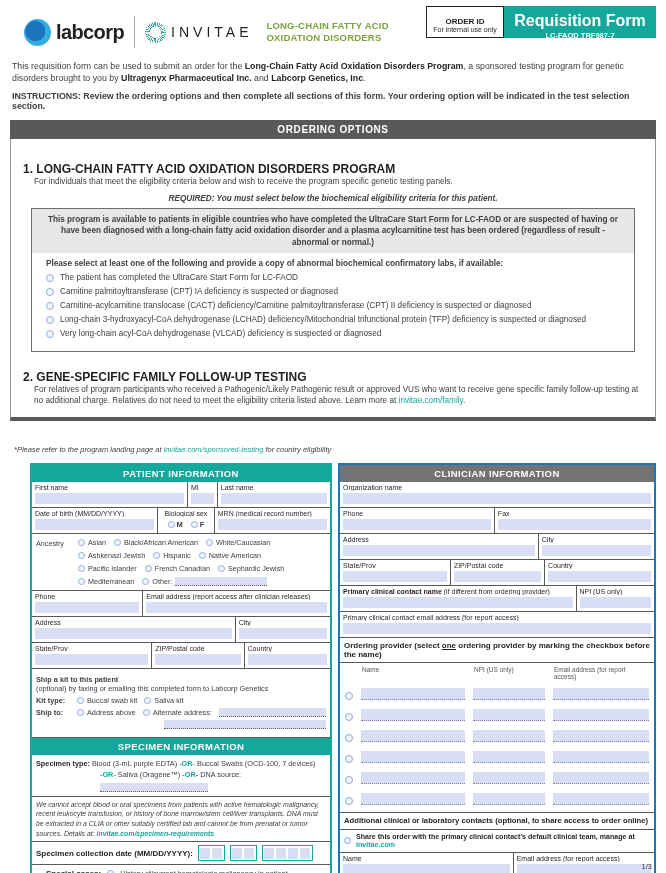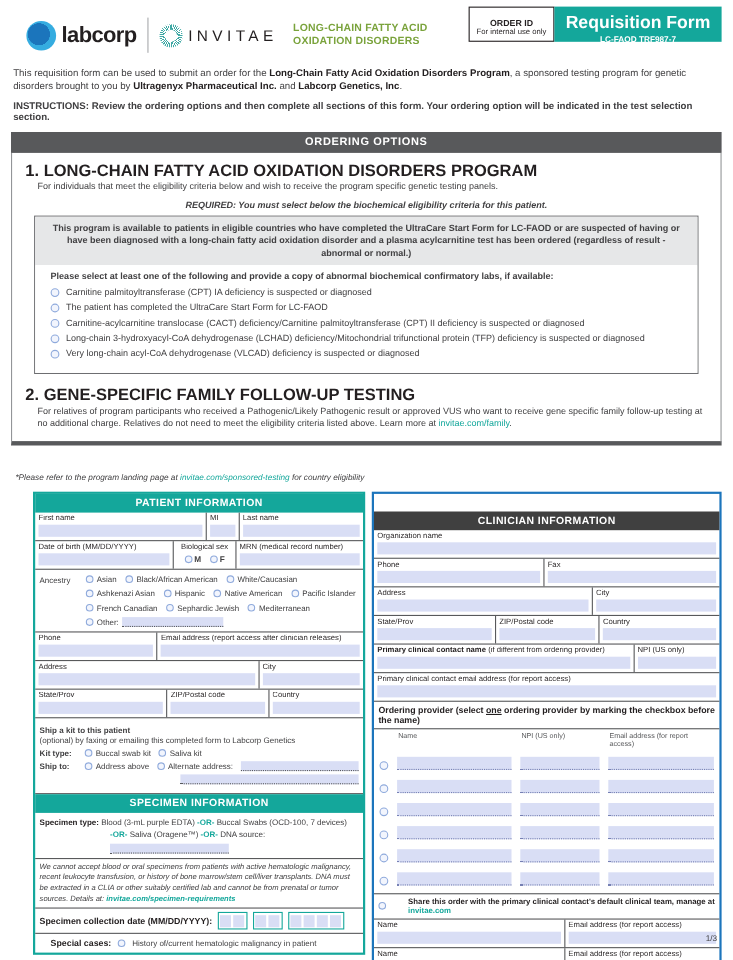--- a/index.html
+++ b/index.html
@@ -30,42 +30,42 @@
 
   
   .intro { font-size:8.8px; line-height:1.38; margin:12px 0 0 2px; }
   .instructions { font-size:8.8px; font-weight:bold; margin:7px 0 0 2px; }
   b.dk { color:#231f20; }
 
   
   .bar { background:#58595b; color:#fff; font-weight:bold; text-align:center; font-size:10px;
     padding:4px 0; letter-spacing:0.6px; margin-top:9px; }
   .ordering-body { border:1px solid #939598; border-top:none; border-bottom:4px solid #58595b; padding:5px 12px 8px; }
-  .opt-heading { font-size:15px; font-weight:bold; color:#231f20; margin:3px 0 1px; }
+  .opt-heading { font-size:12px; font-weight:bold; color:#231f20; margin:18px 0 1px; }
   .opt-desc { font-size:8.2px; margin:0 0 0 11px; line-height:1.3; }
   .required { text-align:center; font-weight:bold; font-style:italic; font-size:8.2px; margin:6px 0 5px; }
   .elig-box { border:1.5px solid #6d6e71; margin:0 8px 11px; }
   .elig-statement { background:#e6e7e8; font-weight:bold; font-size:8.2px; text-align:center; padding:5px 10px; line-height:1.4; }
   .choices { padding:3px 14px 8px; background:#fff; }
   .choices-prompt { font-weight:bold; font-size:8.2px; margin:3px 0 2px; }
   .choice { display:flex; align-items:center; gap:6px; font-size:8.2px; margin:5px 0; }
   .radio { width:8px; height:8px; border-radius:50%; border:1.5px solid #8faadc; background:#f2f5fd; flex:none; }
   .link { color:#14a79b; text-decoration:none; }
   .footnote { font-size:7.5px; font-style:italic; margin:24px 0 9px 4px; }
 
   
   .columns { display:flex; gap:6px; padding-left:20px; }
   .left-col { width:302px; flex:none; display:flex; flex-direction:column; }
   .right-col { flex:1; }
   .box { border:2px solid; background:#fff; }
   .tealb { border-color:#14a79b; }
   .blueb { border-color:#1c75bc; }
   .sec-head { color:#fff; font-weight:bold; text-align:center; font-size:9.5px; padding:3px 0; letter-spacing:0.4px; }
   .tealbg { background:#14a79b; }
-  .bluebg { background:#404040;margin-top:16px; }
+  .bluebg { background:#737373; }
 
   .frow { display:flex; border-bottom:1px solid #58595b; }
   .fcell { flex:1; padding:2px 3px 3px; min-width:0; }
   .fcell + .fcell { border-left:1px solid #58595b; }
   .flabel { font-size:7px; color:#231f20; margin-bottom:2px; white-space:nowrap; overflow:hidden; }
   .flabel b { color:#231f20; }
   .finput { height:11px; background:#d9def5; }
   .sexopts { display:flex; gap:8px; justify-content:center; align-items:center; font-size:7.5px; font-weight:bold; padding-top:1px; }
   .sexopt { display:flex; align-items:center; gap:2px; }
   .radio.sm { width:7px; height:7px; border-width:1.5px; }
@@ -98,23 +98,23 @@
 
   
   .op-heading { padding:3px 4px; font-size:8px; color:#231f20; border-bottom:1px solid #58595b; }
   .prov-table { padding:1px 5px 5px; border-bottom:1px solid #58595b; }
   .prov-head { display:flex; gap:8px; margin-left:17px; font-size:6.5px; color:#58595b; margin-top:2px; }
   .ph-name { flex:0 0 104px; } .ph-npi { flex:0 0 72px; } .ph-email { flex:1; }
   .prov-row { display:flex; align-items:flex-end; gap:8px; margin:8px 0 9px; }
   .pf { background:#d9def5; border-bottom:1px dotted #7680b3; height:12px; }
   .pf.name { flex:0 0 104px; } .pf.npi { flex:0 0 72px; } .pf.email { flex:1; }
   .add-heading { font-weight:bold; font-size:7.7px; color:#231f20; padding:3.5px 4px; border-bottom:1px solid #58595b; }
-  .share-row { display:flex; gap:20px; align-items:center; padding:3px 4px; font-size:7.1px; font-weight:bold;
+  .share-row { display:flex; gap:5px; align-items:center; padding:3px 4px; font-size:7.1px; font-weight:bold;
     color:#231f20; border-bottom:1px solid #58595b; }
-  .page-num { position:absolute; right:14px; bottom:16px; font-size:7.5px; color:#414042;margin-top:47px; }
+  .page-num { position:absolute; right:14px; bottom:2px; font-size:7.5px; color:#414042;margin-top:47px; }
 </style>
 </head>
 <body>
 
 <div class="page">
 
   <div class="topbar">
     <div class="logos">
       <span class="lc-circle"></span>
       <span class="lc-text">labcorp</span>
@@ -145,25 +145,25 @@
   <div class="ordering-body">
     <div class="opt-heading">1. LONG-CHAIN FATTY ACID OXIDATION DISORDERS PROGRAM</div>
     <p class="opt-desc" style="margin-bottom:0">For individuals that meet the eligibility criteria below and wish to receive the program specific genetic testing panels.</p>
     <p class="required">REQUIRED: You must select below the biochemical eligibility criteria for this patient.</p>
     <div class="elig-box">
       <div class="elig-statement">This program is available to patients in eligible countries who have completed the UltraCare Start Form for LC-FAOD or are suspected of having or have been diagnosed with a long-chain fatty acid oxidation disorder and a plasma acylcarnitine test has been ordered (regardless of result - abnormal or normal.)</div>
       <div class="choices">
         <p class="choices-prompt">Please select at least one of the following and provide a copy of abnormal biochemical confirmatory labs, if available:</p>
         <div class="choice">
           <span class="radio"></span>
-          <span>Carnitine palmitoyltransferase (CPT) IA deficiency is suspected or diagnosed</span>
+          <span>The patient has completed the UltraCare Start Form for LC-FAOD</span>
         </div>
         <div class="choice">
           <span class="radio"></span>
-          <span>The patient has completed the UltraCare Start Form for LC-FAOD</span>
+          <span>Carnitine palmitoyltransferase (CPT) IA deficiency is suspected or diagnosed</span>
         </div>
         <div class="choice">
           <span class="radio"></span>
           <span>Carnitine-acylcarnitine translocase (CACT) deficiency/Carnitine palmitoyltransferase (CPT) II deficiency is suspected or diagnosed</span>
         </div>
         <div class="choice">
           <span class="radio"></span>
           <span>Long-chain 3-hydroxyacyl-CoA dehydrogenase (LCHAD) deficiency/Mitochondrial trifunctional protein (TFP) deficiency is suspected or diagnosed</span>
         </div>
         <div class="choice">
@@ -232,21 +232,21 @@
             <span class="anc-opt">
                 <span class="radio sm"></span>
                 <span>Black/African American</span>
               </span>
             <span class="anc-opt">
                 <span class="radio sm"></span>
                 <span>White/Caucasian</span>
               </span>
             <span class="anc-opt">
                 <span class="radio sm"></span>
-                <span>Ashkenazi Asian</span>
+                <span>Ashkenazi Jewish</span>
               </span>
             <span class="anc-opt">
                 <span class="radio sm"></span>
                 <span>Hispanic</span>
               </span>
             <span class="anc-opt">
                 <span class="radio sm"></span>
                 <span>Native American</span>
               </span>
             <span class="anc-opt">
@@ -488,20 +488,21 @@
               <span class="pf email"></span>
             </div>
           <div class="prov-row" style="margin-bottom:2px">
               <span class="radio"></span>
               <span class="pf name"></span>
               <span class="pf npi"></span>
               <span class="pf email"></span>
             </div>
         </div>
 
+        <div class="add-heading">Additional clinical or laboratory contacts (optional, to share access to order online)</div>
         <div class="share-row">
           <span class="radio sm"></span>
           <span><span>Share this order with the primary clinical contact's default clinical team, manage at </span><a class="link">invitae.com</a></span>
         </div>
 
         <div class="frow">
           <div class="fcell" style="flex:0 0 55%">
             <div class="flabel">Name</div>
             <div class="finput"></div>
           </div>

